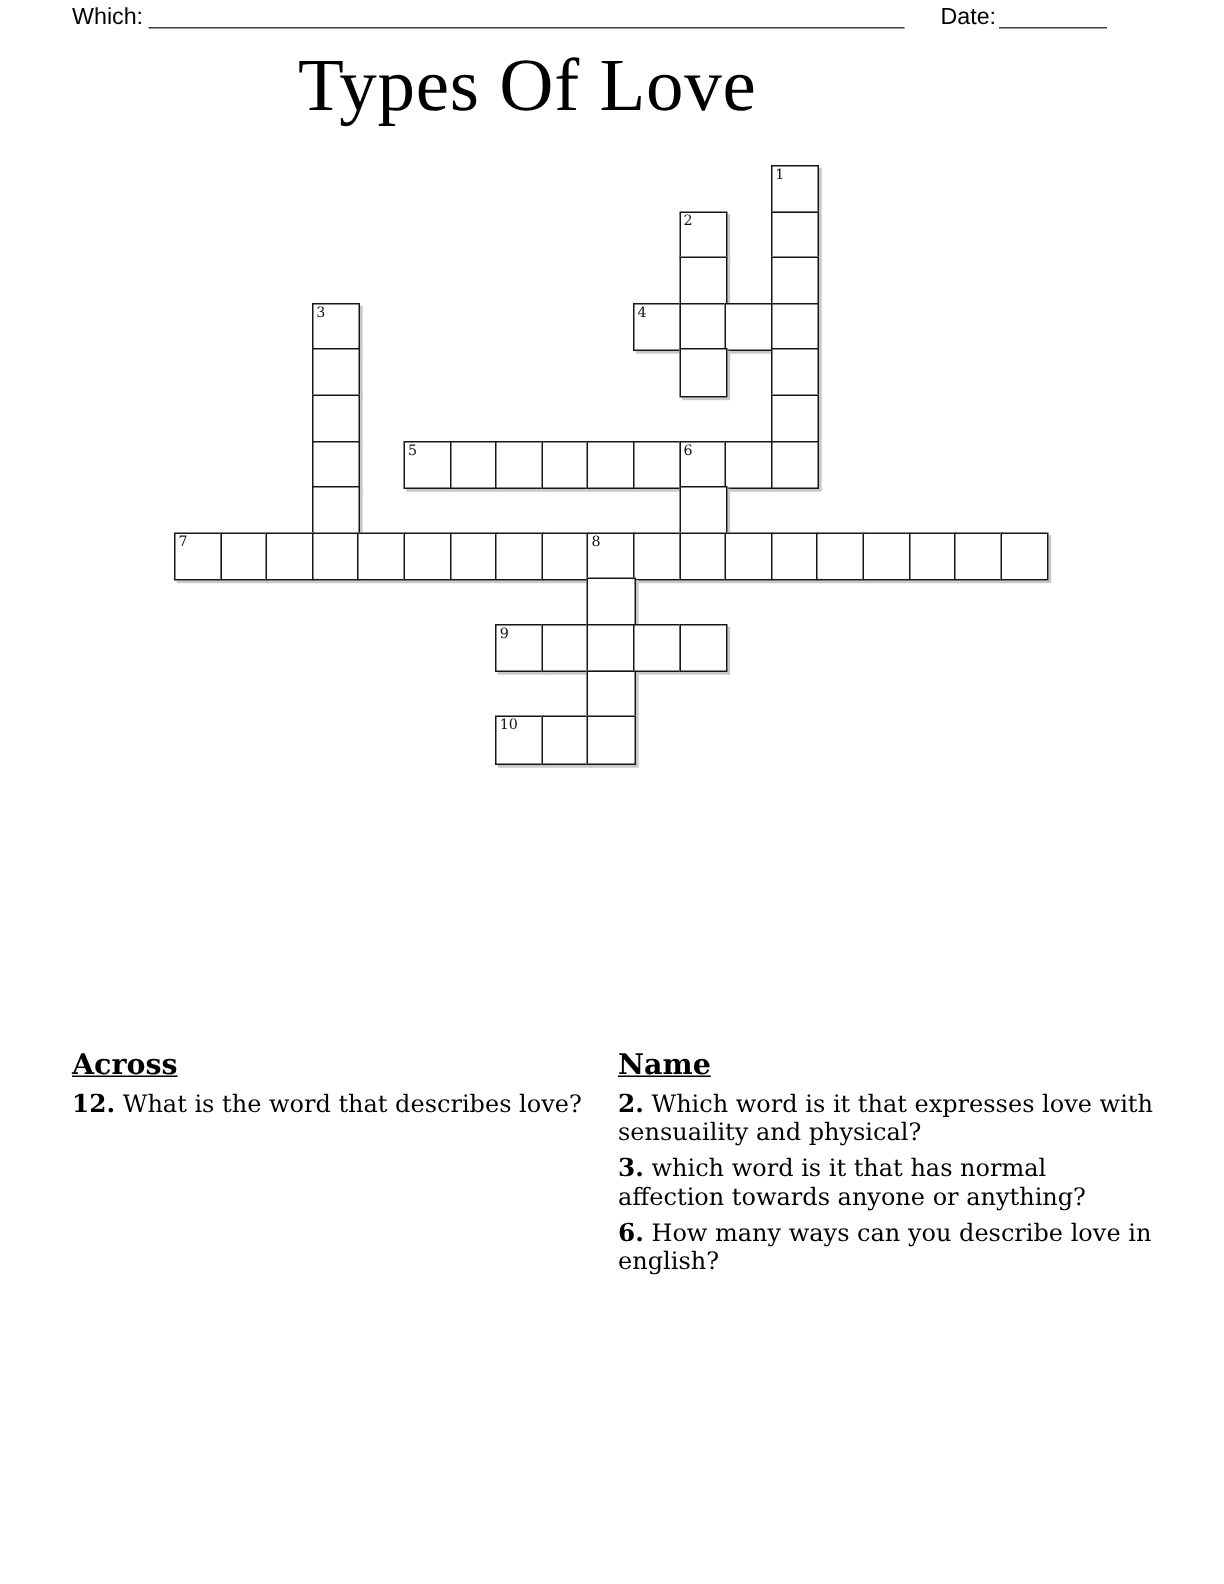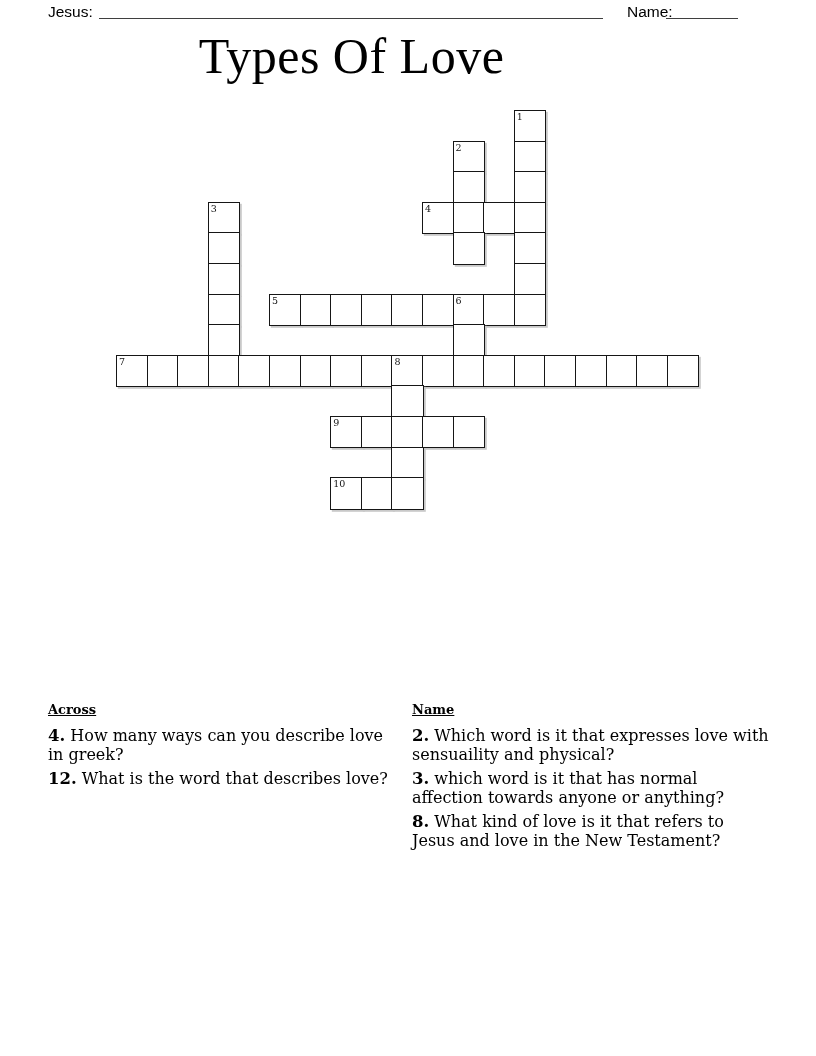--- a/index.html
+++ b/index.html
@@ -40,35 +40,35 @@
     position:absolute; top:0px; left:2px;
     font-size:9.5px; line-height:11px;
     font-family:"DejaVu Serif", serif; color:#111;
   }
   
   #clues { position:absolute; left:48px; top:700px; width:722px; display:flex; }
   .clue-col { }
   .col-across { width:345px; }
   .col-down   { width:358px; margin-left:19px; }
   .clue-heading {
-    font-size:13px; font-weight:bold; text-decoration:underline;
+    font-size:19px; font-weight:bold; text-decoration:underline;
     margin:0 0 6px 0; line-height:20px;
   }
   .clue {
     font-size:16px; line-height:19.2px;
     margin:0 0 4.5px 0;
   }
   .clue b { font-size:16.5px; }
 </style>
 </head>
 <body>
 
-<span class="hdr-label" style="left:48px">Jesus:</span>
+<span class="hdr-label" style="left:48px">Which:</span>
 <span class="hdr-line" style="left:99px; width:504px"></span>
-<span class="hdr-label" style="left:627px">Name:</span>
+<span class="hdr-label" style="left:627px">Date:</span>
 <span class="hdr-line" style="left:666px; width:72px"></span>
 
 <div id="title">Types Of Love</div>
 
 <div id="grid">
     <div class="cell" style="left: 397.8px; top: 0px;">
       <span class="num">1</span>
     </div>
     <div class="cell" style="left: 336.6px; top: 30.6px;">
       <span class="num">2</span>
@@ -142,25 +142,24 @@
       <span class="num">10</span>
     </div>
     <div class="cell" style="left: 244.8px; top: 367.2px;"></div>
     <div class="cell" style="left: 275.4px; top: 367.2px;"></div>
   </div>
 
 <div id="clues">
   <div class="clue-col col-across">
     <p class="clue-heading">Across</p>
     <div class="clue-list">
-        <p class="clue"><b>4.</b> How many ways can you describe love in greek?</p>
         <p class="clue"><b>12.</b> What is the word that describes love?</p>
       </div>
   </div>
   <div class="clue-col col-down">
     <p class="clue-heading">Name</p>
     <div class="clue-list">
         <p class="clue"><b>2.</b> Which word is it that expresses love with sensuaility and physical?</p>
         <p class="clue"><b>3.</b> which word is it that has normal affection towards anyone or anything?</p>
-        <p class="clue"><b>8.</b> What kind of love is it that refers to Jesus and love in the New Testament?</p>
+        <p class="clue"><b>6.</b> How many ways can you describe love in english?</p>
       </div>
   </div>
 </div>
 
 </body></html>

